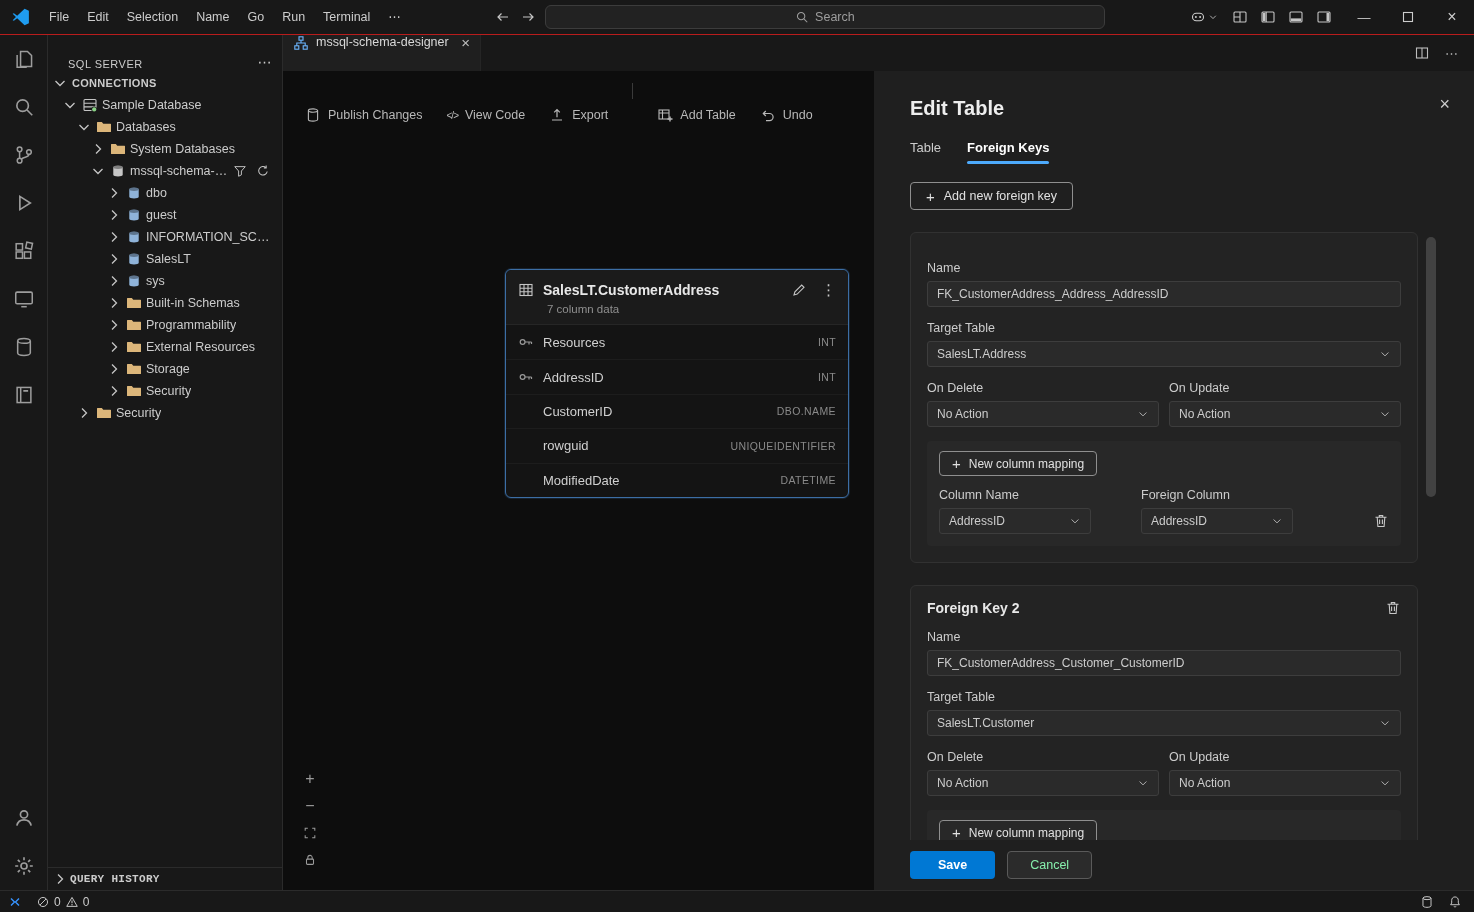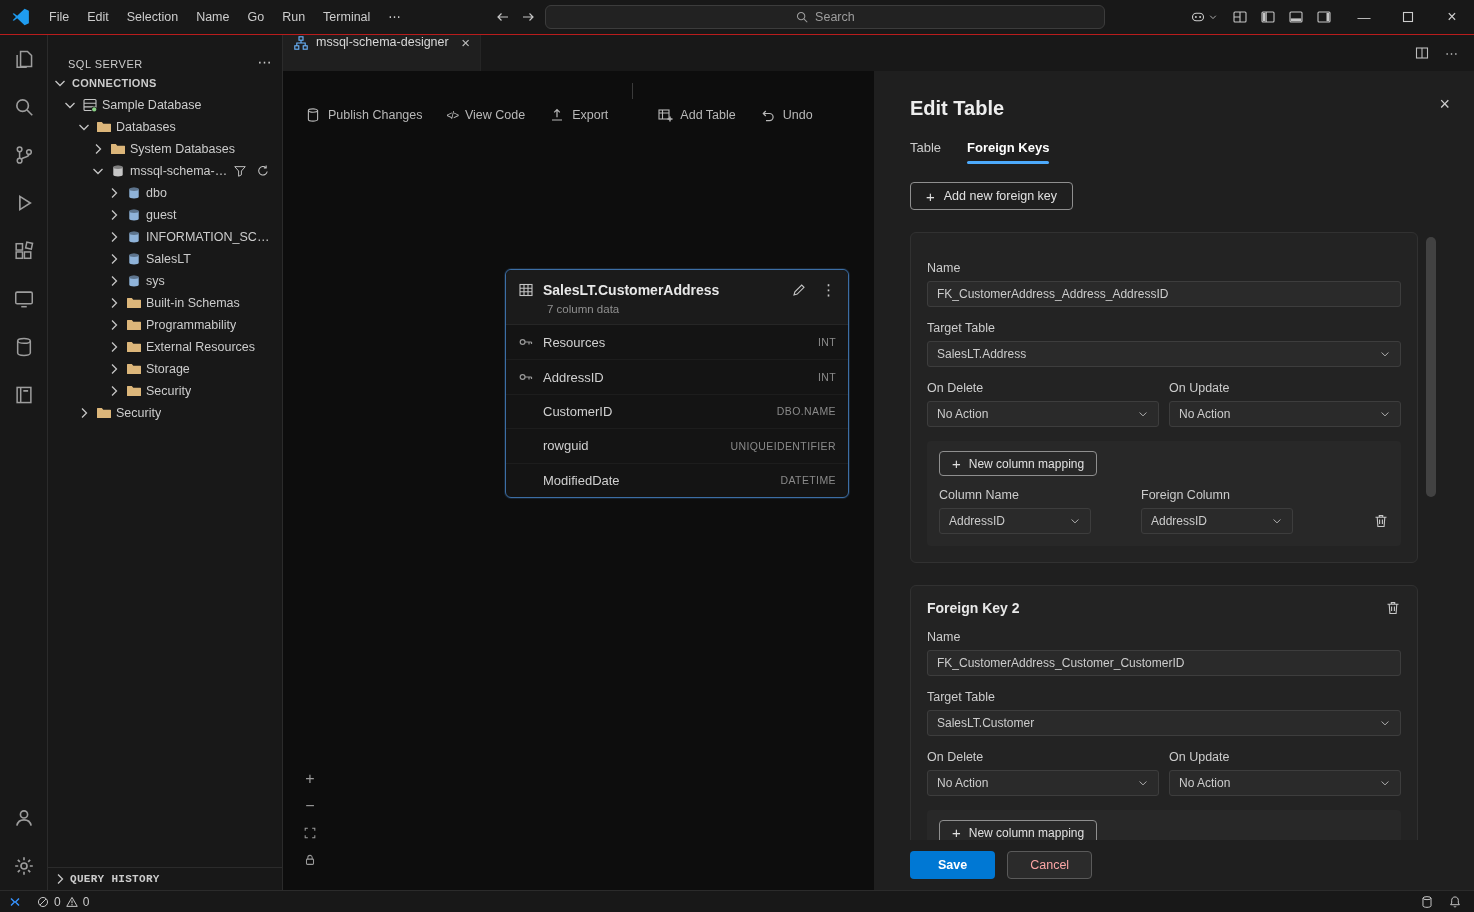--- a/index.html
+++ b/index.html
@@ -109,21 +109,21 @@
   .map-box{margin-top:14px;background:#282828;border-radius:4px;padding:10px 12px 12px;}
   .btn-map{height:25px;padding:0 12px;font-size:12px;gap:8px;}
   .map-row{display:flex;margin-top:12px;align-items:center;}
   .map-col{width:152px;margin-right:50px;}
   .map-trash{margin-left:auto;color:#c8c8c8;align-self:flex-end;margin-bottom:5px;}
 
   .panel-footer{position:absolute;left:0;right:0;bottom:0;height:50px;background:#1f1f1f;display:flex;align-items:center;
     gap:12px;padding-left:36px;z-index:5;}
   .btn-primary{height:28px;padding:0 28px;background:#0078d4;color:#fff;border:none;border-radius:4px;font-size:12.5px;
     font-weight:700;font-family:"Liberation Sans",sans-serif;}
-  .btn-secondary{height:28px;padding:0 22px;background:#2b2b2b;border:1px solid #5a5a5a;color:#fca5a5;border-radius:4px;
+  .btn-secondary{height:28px;padding:0 22px;background:#2b2b2b;border:1px solid #5a5a5a;color:#86efac;border-radius:4px;
     font-size:12.5px;font-family:"Liberation Sans",sans-serif;}
   .panel-scroll{position:absolute;right:38px;top:166px;width:10px;height:260px;background:#424242;border-radius:5px;z-index:6;}
 
   
   .statusbar{height:22px;flex:0 0 22px;background:#181818;border-top:1px solid #2b2b2b;display:flex;align-items:center;
     font-size:12px;color:#ccc;}
   .sb-remote{width:30px;height:100%;display:flex;align-items:center;justify-content:center;color:#3794ff;}
   .sb-problems{display:flex;align-items:center;gap:4px;padding:0 6px;}
   .sb-right{margin-left:auto;display:flex;align-items:center;gap:14px;padding-right:12px;color:#ccc;}
 </style>

